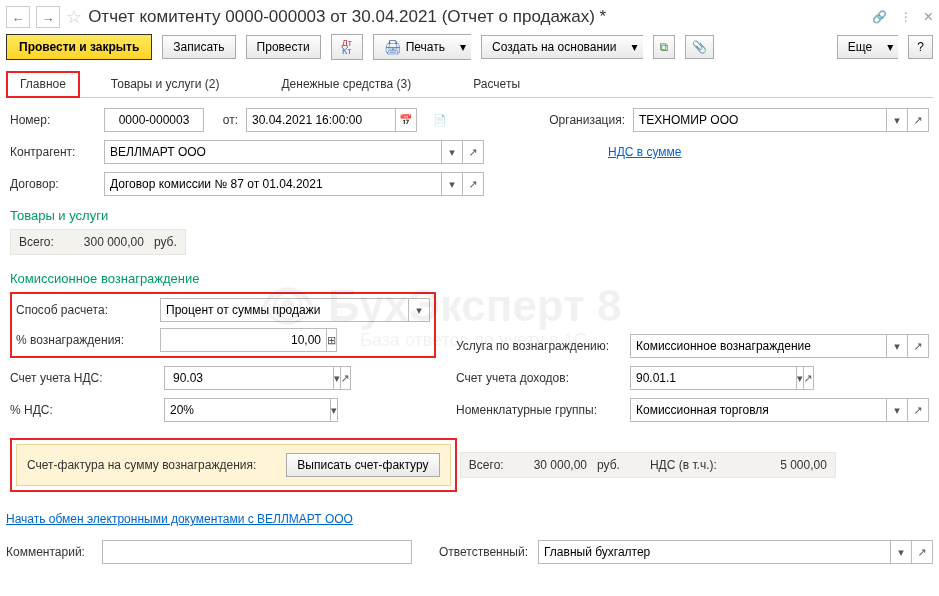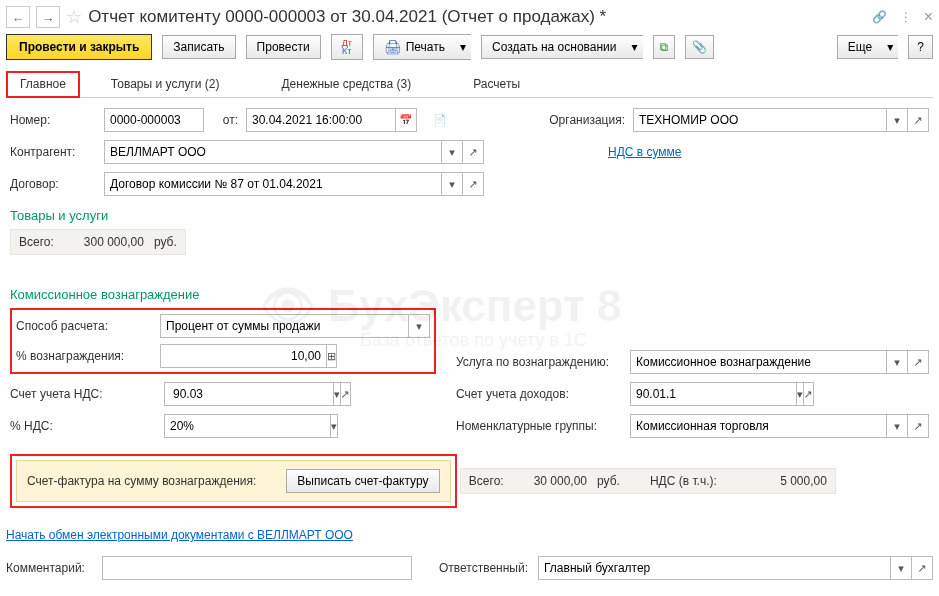--- a/index.html
+++ b/index.html
@@ -20,21 +20,21 @@
 .tab.active { border-color: #ccc; background: #fff; position: relative; top: 1px; }
 .tab.hl { border: 2px solid #e22; padding: 4px 12px; }
 .form-block { padding: 0 4px; }
 .row { display: flex; align-items: center; margin-bottom: 8px; gap: 4px; }
 .lbl { width: 90px; color: #333; }
 .inp { border: 1px solid #bbb; padding: 3px 5px; background: #fff; font-size: 12px; height: 24px; }
 .inp-num { text-align: right; }
 .smallbtn { width: 22px; height: 24px; border: 1px solid #bbb; background: #fff; display: flex; align-items: center; justify-content: center; cursor: pointer; font-size: 11px; color: #555; margin-left: -1px; }
 .link { color: #0066cc; text-decoration: underline; cursor: pointer; }
 .section-hdr { color: #009966; font-size: 13px; margin: 12px 0 6px 0; }
-.total-band { background: #f4f2ee; padding: 5px 8px; display: inline-flex; align-items: center; gap: 30px; margin-bottom: 20px; border: 1px solid #e8e6e0; }
+.total-band { background: #f4f2ee; padding: 5px 8px; display: inline-flex; align-items: center; gap: 30px; margin-bottom: 4px; border: 1px solid #e8e6e0; }
 .hl-red { border: 2px solid #e22; padding: 4px; margin-bottom: 8px; display: inline-block; }
 .invoice-band { background: #fff4d6; border: 1px solid #e8d898; padding: 8px 10px; display: flex; align-items: center; gap: 30px; }
 .field-group { display: flex; align-items: center; gap: 0; }
 .bottom-nav { color: #0066cc; text-decoration: underline; margin: 12px 0 10px 0; display: inline-block; cursor: pointer; }
 .footer-row { display: flex; align-items: center; gap: 6px; margin-top: 4px; }
 .printer-icon { color: #3a6fb7; font-size: 14px; }
 .dtkt { font-size: 9px; line-height: 8px; }
 .dtkt .dt { color: #c33; }
 .dtkt .kt { color: #36c; }
 .wm { position:absolute; top:280px; left:260px; font-size:44px; color:#000; opacity:0.05; pointer-events:none; white-space:nowrap; font-weight:bold; }
@@ -94,21 +94,21 @@
   <div class="tab active hl">Главное</div>
   <div class="tab">Товары и услуги (2)</div>
   <div class="tab">Денежные средства (3)</div>
   <div class="tab">Расчеты</div>
 </div>
 
 <div class="form-block">
 
 <div class="row">
   <span class="lbl">Номер:</span>
-  <input class="inp" style="width: 100px;" value="0000-000003">
+  <input class="inp" style="width: 100px; text-align: center;" value="0000-000003">
   <span style="width:30px;text-align:right;margin-right:4px">от:</span>
   <div class="field-group">
     <input class="inp" style="width: 150px;" value="30.04.2021 16:00:00">
     <div class="smallbtn">📅</div>
   </div>
   <div class="smallbtn" style="margin-left:8px;color:#3a8a3a;border:none">📄</div>
   <span style="width:110px;text-align:right;margin-left:60px;margin-right:4px">Организация:</span>
   <div class="field-group" style="flex:1">
     <input class="inp" style="flex: 1 1 0%;" value="ТЕХНОМИР ООО">
     <div class="smallbtn">▾</div>

